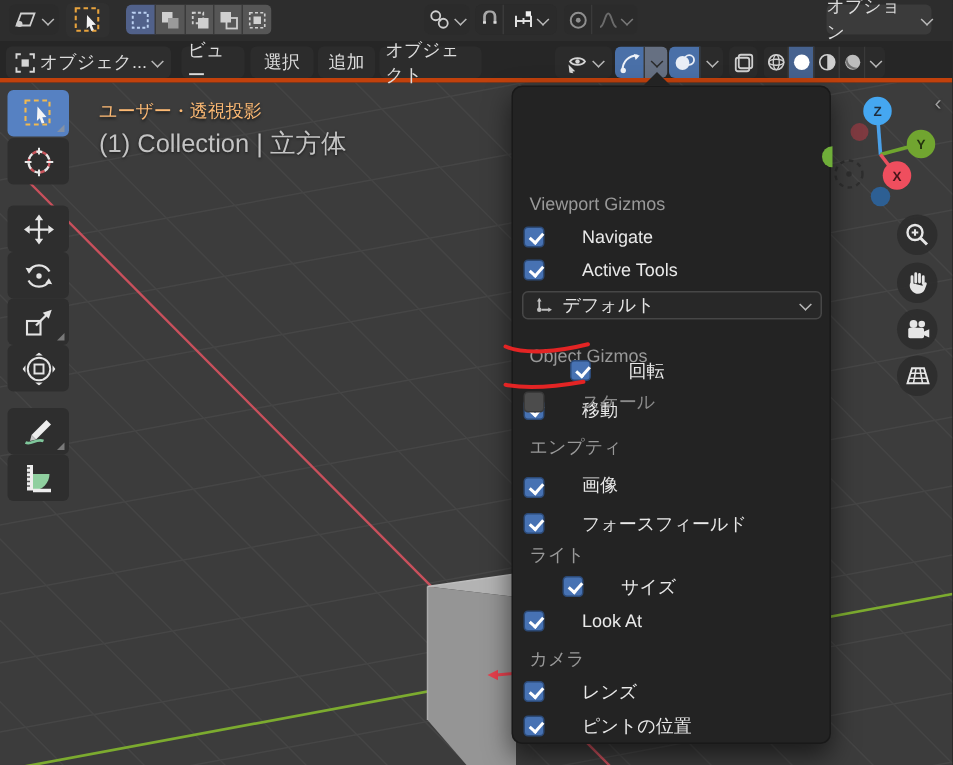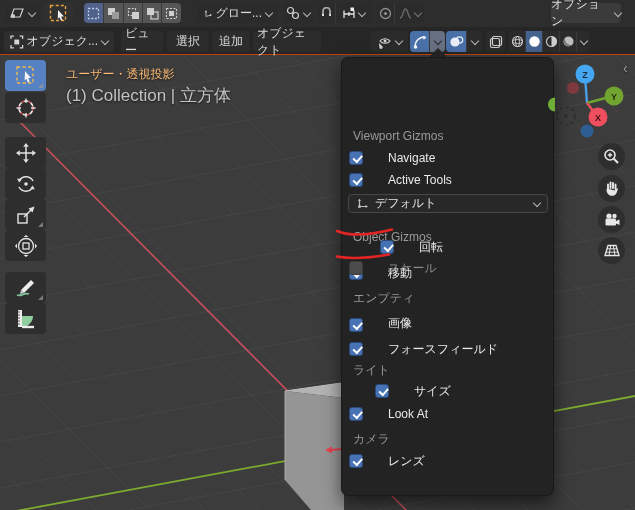--- a/index.html
+++ b/index.html
@@ -3,21 +3,21 @@
 <meta charset="utf-8">
 <style>
   html,body{margin:0;padding:0;background:#1a1a1a;}
   *{box-sizing:border-box;font-family:"Liberation Sans","DejaVu Sans",sans-serif;}
   #app{position:relative;width:635px;height:510px;overflow:hidden;background:#3c3c3c;font-size:12px;color:#d8d8d8;}
   svg{display:block}
   
   #scene{position:absolute;left:0;top:0;width:635px;height:510px;z-index:0;}
   
   .row1{position:absolute;left:0;top:0;width:635px;height:27px;background:#2d2d2d;z-index:10;}
-  .row2{position:absolute;left:0;top:27px;width:635px;height:28px;background:#262626;border-bottom:1px solid #c2410c;z-index:10;}
+  .row2{position:absolute;left:0;top:27px;width:635px;height:28px;background:#262626;border-bottom:3px solid #c2410c;z-index:10;}
   .wbtn{position:absolute;display:flex;align-items:center;justify-content:center;gap:3px;background:#2b2b2b;border-radius:4px;color:#dcdcdc;}
   .flat{background:#2c2c2c;}
   .chev{width:7px;height:7px;position:relative;flex:0 0 auto;}
   .chev::after{content:"";position:absolute;left:1px;top:0px;width:5px;height:5px;border-right:1.4px solid #b9b9b9;border-bottom:1.4px solid #b9b9b9;transform:rotate(45deg);}
   .chev.dark::after{border-color:#2a2a2a;}
   .seg{display:flex;position:absolute;border-radius:4px;overflow:hidden;}
   .seg>div{display:flex;align-items:center;justify-content:center;background:#565656;border-right:1px solid #3a3a3a;}
   .seg>div:last-child{border-right:none;}
   
   .tshelf-btn{position:absolute;left:5px;width:41px;height:31px;background:#2e2e2e;border-radius:4px;display:flex;align-items:center;justify-content:center;z-index:10;}
@@ -160,29 +160,20 @@
             <rect x="5" y="5" width="7" height="7" fill="none" stroke="#cfcfcf" stroke-width="1.2"></rect>
           </svg>
       </div>
       <div style="width:19px;">
         <svg width="13" height="13" viewBox="0 0 13 13">
             <rect x="1.5" y="1.5" width="10" height="10" fill="none" stroke="#cfcfcf" stroke-width="1.1" stroke-dasharray="2,1.5"></rect>
             <rect x="4" y="4" width="5" height="5" fill="#cfcfcf"></rect>
           </svg>
       </div>
     </div>
-    <div class="wbtn" style="left:198px;top:3px;width:80px;height:20px;justify-content:flex-start;padding:0 6px;">
-      <svg width="13" height="13" viewBox="0 0 13 13">
-          <path d="M3,11 L3,3 M3,11 L11,9" stroke="#cfcfcf" stroke-width="1.3" fill="none"></path>
-          <path d="M1.2,4.5 L3,1.5 L4.8,4.5" fill="#cfcfcf"></path>
-          <path d="M9.5,6.8 L12.3,8.8 L9.3,10.6" fill="#cfcfcf"></path>
-        </svg>
-      <span style="white-space:nowrap;">グロー...</span>
-      <span class="chev" style="margin-left:auto;"></span>
-    </div>
     <div class="wbtn" style="left:283px;top:3px;width:30px;height:20px;">
       <svg width="14" height="14" viewBox="0 0 14 14">
           <circle cx="4.5" cy="4.5" r="3" fill="none" stroke="#cfcfcf" stroke-width="1.2"></circle>
           <circle cx="9.5" cy="9.5" r="3" fill="none" stroke="#cfcfcf" stroke-width="1.2"></circle>
           <path d="M6.5,6.5 L8,8" stroke="#cfcfcf" stroke-width="1.2"></path>
         </svg>
       <span class="chev"></span>
     </div>
     <div class="seg" style="left:317px;top:3px;height:20px;background:#2b2b2b;">
       <div style="width:19px;background:#2b2b2b;">
@@ -456,20 +447,24 @@
     <div class="chkrow" style="top:347px;">
         <span class="cb on"></span>
         <span class="lbl">Look At</span>
       </div>
 
     <div class="seclab" style="top:373px;">カメラ</div>
     <div class="chkrow" style="top:394px;">
         <span class="cb on"></span>
         <span class="lbl">レンズ</span>
       </div>
+    <div class="chkrow" style="top:417px;">
+        <span class="cb on"></span>
+        <span class="lbl">ピントの位置</span>
+      </div>
   </div>
 
   <svg id="overlay" viewBox="0 0 635 510">
     <path d="M337,231 C350,236.5 372,234.5 392,229.5" fill="none" stroke="#e32424" stroke-width="2.6" stroke-linecap="round"></path>
     <path d="M337,256.5 C352,259.5 372,257.5 389,254.5" fill="none" stroke="#e32424" stroke-width="2.6" stroke-linecap="round"></path>
     <path d="M555,97.5 A7,7 0 0 0 555,111.5 Z" fill="#6fae39"></path>
   </svg>
 
 </div>
 

